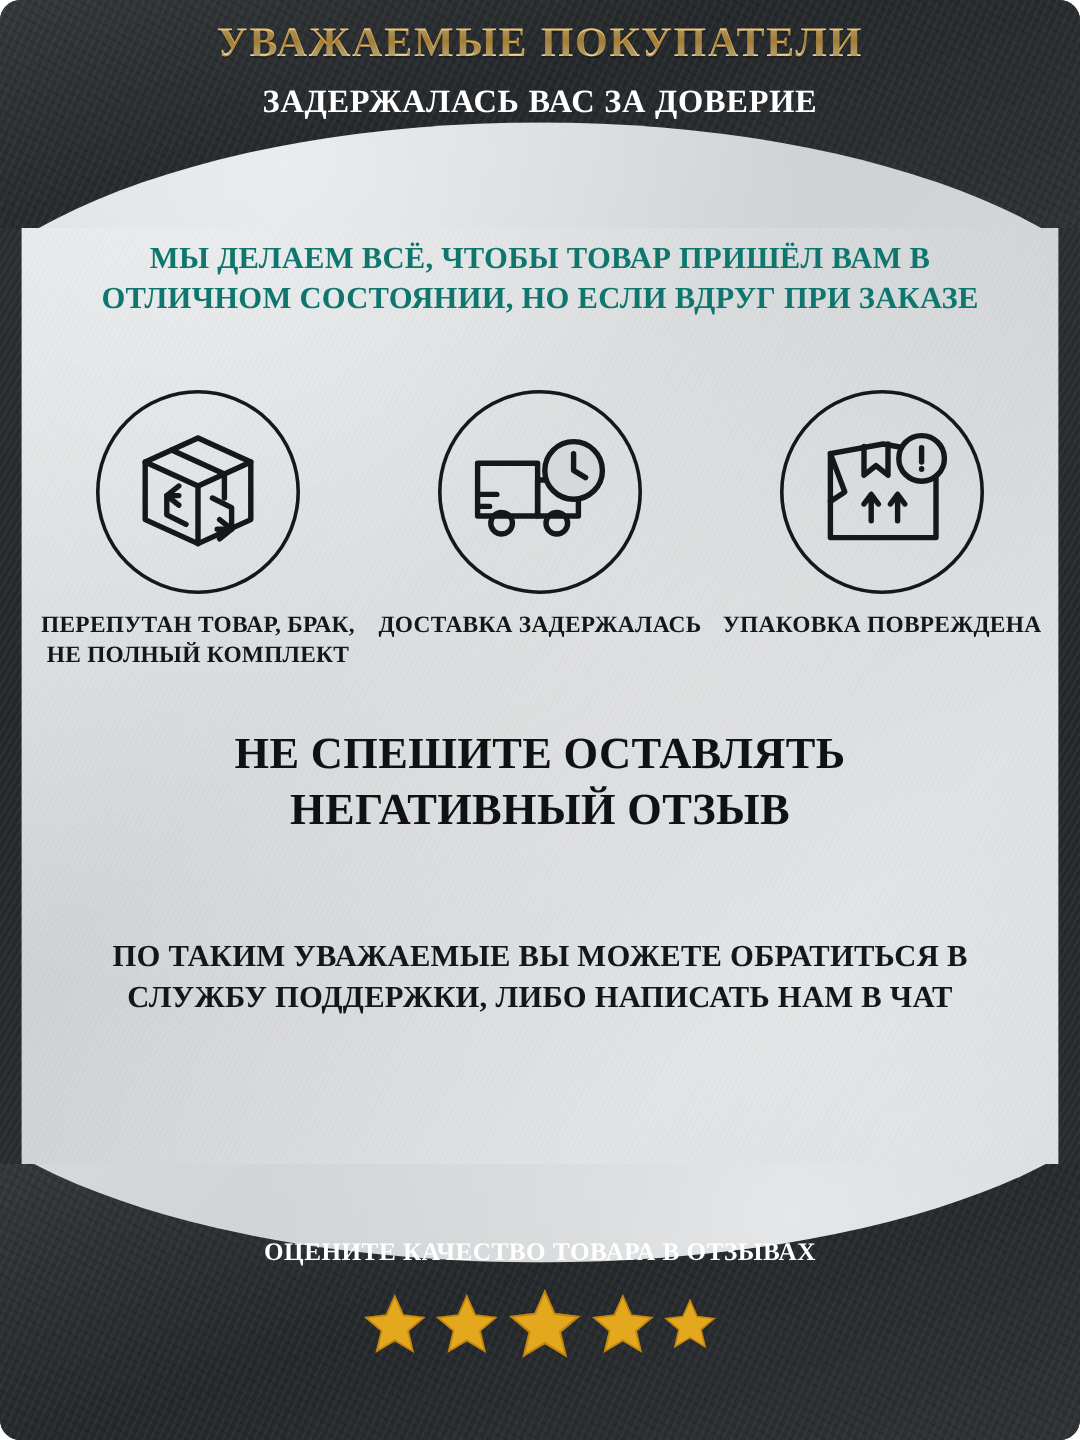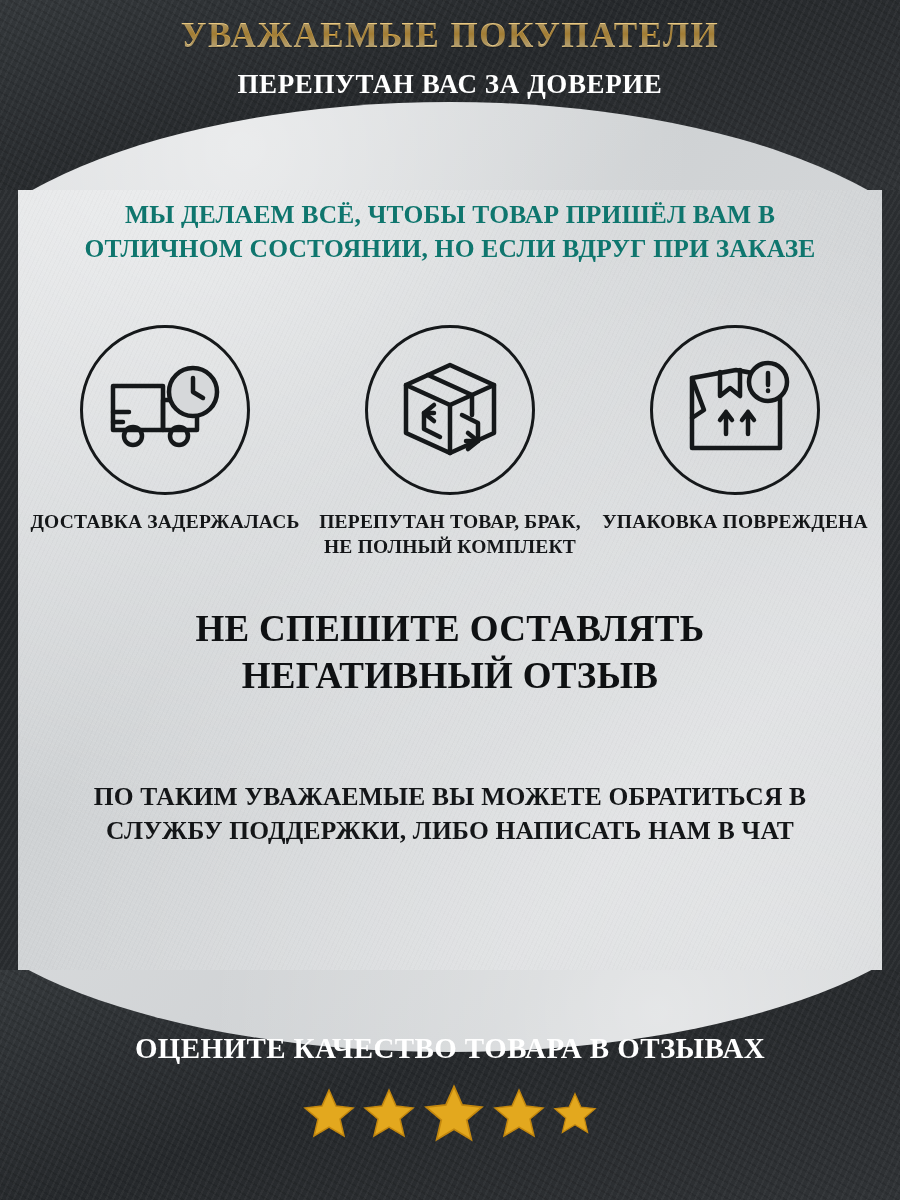--- a/index.html
+++ b/index.html
@@ -9,20 +9,21 @@
   }
   body {
     font-family: "Liberation Serif", serif;
   }
   .page {
     position: relative;
     width: 900px;
     height: 1200px;
     overflow: hidden;
     background: #d6d8da;
+    border-radius: 17px;
   }
 
   
   .gray-bg {
     position: absolute;
     left: 0; top: 0; right: 0; bottom: 0;
     background:
       radial-gradient(circle at 20% 10%, rgba(255,255,255,0.55), rgba(255,255,255,0) 55%),
       radial-gradient(circle at 85% 80%, rgba(255,255,255,0.35), rgba(255,255,255,0) 60%),
       linear-gradient(135deg, #dcdee0 0%, #cfd2d4 40%, #d9dbdd 70%, #c9ccce 100%);
@@ -201,21 +202,21 @@
       radial-gradient(circle at 70% 80%, rgba(255,255,255,0.45), rgba(255,255,255,0) 60%),
       linear-gradient(135deg, #d9dbdd 0%, #cdd0d2 60%, #d6d8da 100%);
   }
   .footer-inner {
     position: absolute;
     left: 0; right: 0; top: 60px;
     text-align: center;
     z-index: 3;
   }
   .footer-text {
-    font-size: 29px;
+    font-size: 21px;
     font-weight: bold;
     color: #ffffff;
     line-height: 1.25;
     letter-spacing: 0.4px;
   }
   .stars {
     margin-top: 18px;
     display: flex;
     justify-content: center;
     align-items: center;
@@ -231,61 +232,61 @@
   <div class="gray-bg"></div>
 
   <div class="side left"></div>
   <div class="side right"></div>
 
   <div class="header">
     <div class="header-bg"></div>
     <div class="header-curve"></div>
     <div class="header-inner">
       <div class="title-gold">УВАЖАЕМЫЕ ПОКУПАТЕЛИ</div>
-      <div class="title-white">ПЕРЕПУТАН ВАС ЗА ДОВЕРИЕ</div>
+      <div class="title-white">ЗАДЕРЖАЛАСЬ ВАС ЗА ДОВЕРИЕ</div>
     </div>
   </div>
 
   <div class="intro">МЫ ДЕЛАЕМ ВСЁ, ЧТОБЫ ТОВАР ПРИШЁЛ ВАМ В ОТЛИЧНОМ СОСТОЯНИИ, НО ЕСЛИ ВДРУГ ПРИ ЗАКАЗЕ</div>
 
   <div class="icons">
-
-    <div class="icon-col">
-      <div class="circle">
-        <svg width="120" height="96" viewBox="0 0 120 96" fill="none" stroke="#15181a" stroke-width="4.5" stroke-linecap="round" stroke-linejoin="round">
-          <path d="M8 24 H58 V68 H8 Z"></path>
-          <path d="M58 38 H78 L92 52 V68 H58 Z"></path>
-          <circle cx="28" cy="74" r="9" fill="none"></circle>
-          <circle cx="74" cy="74" r="9" fill="none"></circle>
-          <path d="M8 60 H18 M8 50 H24"></path>
-          <circle cx="88" cy="30" r="24" fill="#d6d8da"></circle>
-          <path d="M88 16 V30 L98 36"></path>
-        </svg>
-      </div>
-      <div class="icon-caption">ДОСТАВКА ЗАДЕРЖАЛАСЬ</div>
-    </div>
 
     <div class="icon-col">
       <div class="circle">
         <svg width="120" height="110" viewBox="0 0 120 110" fill="none" stroke="#15181a" stroke-width="4.5" stroke-linecap="round" stroke-linejoin="round">
           <path d="M16 30 L60 10 L104 30 L60 50 Z"></path>
           <path d="M16 30 V78 L60 98 V50"></path>
           <path d="M104 30 V78 L60 98"></path>
           <path d="M38 20 L82 40 V60"></path>
           <path d="M44 58 H34 V74 L50 82"></path>
           <path d="M44 50 L34 58 L44 66"></path>
           <path d="M76 86 H88 V68 L72 60"></path>
           <path d="M78 94 L88 86 L78 78"></path>
         </svg>
       </div>
       <div class="icon-caption">ПЕРЕПУТАН ТОВАР, БРАК, НЕ ПОЛНЫЙ КОМПЛЕКТ</div>
     </div>
 
     <div class="icon-col">
       <div class="circle">
+        <svg width="120" height="96" viewBox="0 0 120 96" fill="none" stroke="#15181a" stroke-width="4.5" stroke-linecap="round" stroke-linejoin="round">
+          <path d="M8 24 H58 V68 H8 Z"></path>
+          <path d="M58 38 H78 L92 52 V68 H58 Z"></path>
+          <circle cx="28" cy="74" r="9" fill="none"></circle>
+          <circle cx="74" cy="74" r="9" fill="none"></circle>
+          <path d="M8 60 H18 M8 50 H24"></path>
+          <circle cx="88" cy="30" r="24" fill="#d6d8da"></circle>
+          <path d="M88 16 V30 L98 36"></path>
+        </svg>
+      </div>
+      <div class="icon-caption">ДОСТАВКА ЗАДЕРЖАЛАСЬ</div>
+    </div>
+
+    <div class="icon-col">
+      <div class="circle">
         <svg width="118" height="108" viewBox="0 0 118 108" fill="none" stroke="#15181a" stroke-width="4.5" stroke-linecap="round" stroke-linejoin="round">
           <path d="M16 22 L60 14 L104 22 V92 H16 Z"></path>
           <path d="M16 22 L28 54 L16 62"></path>
           <path d="M44 16 V40 L54 32 L64 40 V14"></path>
           <path d="M50 78 V56 M50 56 L44 64 M50 56 L56 64"></path>
           <path d="M72 78 V56 M72 56 L66 64 M72 56 L78 64"></path>
           <circle cx="92" cy="26" r="19" fill="#d6d8da"></circle>
           <path d="M92 17 V29"></path>
           <path d="M92 34.5 V35"></path>
         </svg>

